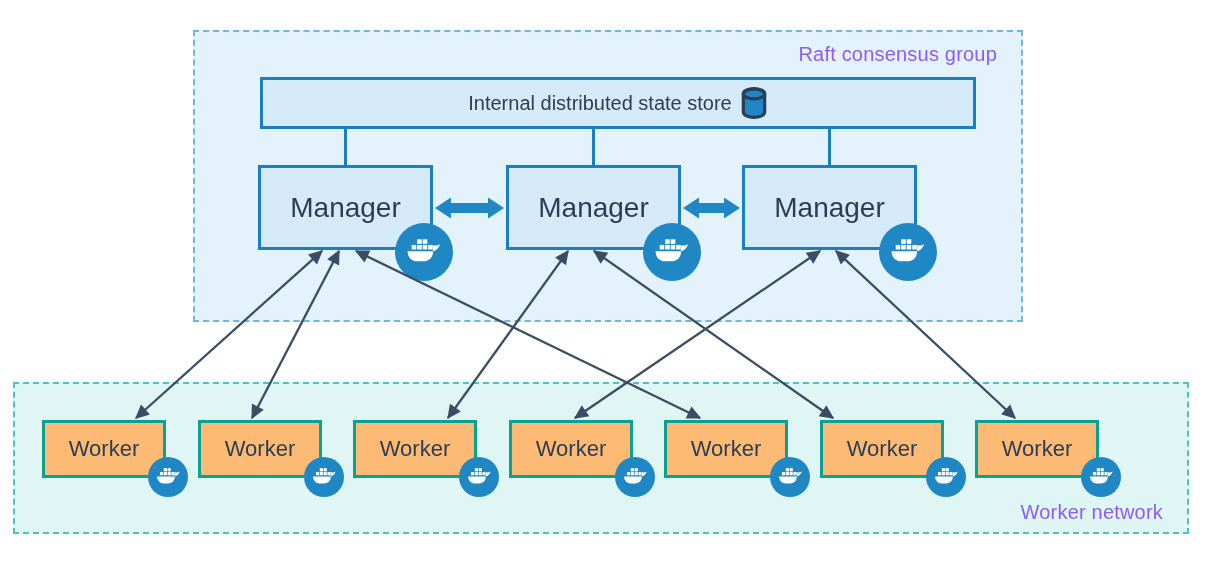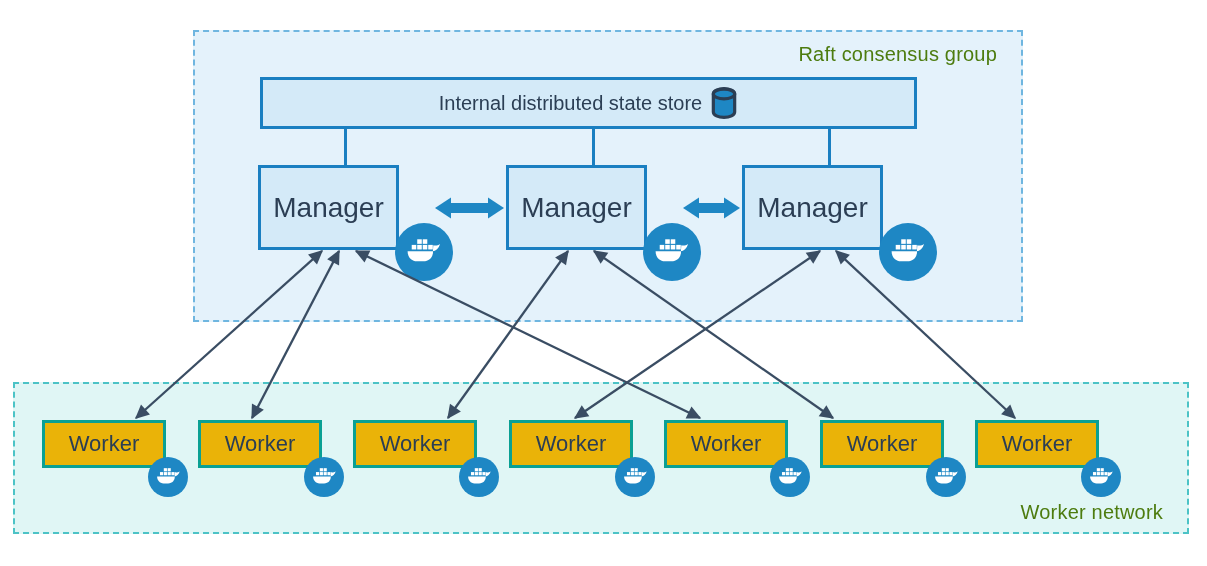--- a/index.html
+++ b/index.html
@@ -3,34 +3,34 @@
 <meta charset="utf-8">
 <style>
   html,body{margin:0;padding:0;background:#ffffff;}
   .canvas{
     position:relative;width:1207px;height:566px;background:#ffffff;overflow:hidden;
     font-family:"Liberation Sans",sans-serif;color:#2b3e54;
   }
   .group{position:absolute;border:2px dashed;box-sizing:border-box;}
   .raft-group{left:193px;top:30px;width:830px;height:292px;background:#e4f2fb;border-color:#6fb6e0;}
   .gossip-group{left:13px;top:382px;width:1176px;height:152px;background:#e0f6f5;border-color:#4cc3c6;}
-  .group-label{position:absolute;font-size:20px;letter-spacing:.2px;color:#4d7c0f;white-space:nowrap;}
+  .group-label{position:absolute;font-size:20px;letter-spacing:.2px;color:#8b5cf6;white-space:nowrap;}
   .raft-group .group-label{top:11px;right:24px;}
   .gossip-group .group-label{bottom:8px;right:24px;}
   .state-store{
-    position:absolute;left:260px;top:77px;width:657px;height:52px;box-sizing:border-box;
+    position:absolute;left:260px;top:77px;width:716px;height:52px;box-sizing:border-box;
     background:#d4eaf8;border:3px solid #1a7fc1;
     display:flex;align-items:center;justify-content:center;gap:8px;font-size:20px;
   }
   .node{
     position:absolute;box-sizing:border-box;
     display:flex;align-items:center;justify-content:center;
   }
-  .manager-node{width:141px;height:85px;background:#d4eaf8;border:3px solid #1a7fc1;font-size:28px;}
-  .worker-node{width:124px;height:48px;background:#eab308;border:3px solid #0aa093;font-size:22px;}
+  .manager-node{width:175px;height:85px;background:#d4eaf8;border:3px solid #1a7fc1;font-size:28px;}
+  .worker-node{width:124px;height:58px;background:#fdba74;border:3px solid #0aa093;font-size:22px;}
   .node-label{position:relative;z-index:2;}
   .badge{
     position:absolute;border-radius:50%;background:#1e87c4;z-index:3;
     display:flex;align-items:center;justify-content:center;
   }
   .badge-manager{width:58px;height:58px;left:134px;top:55px;}
   .badge-worker{width:40px;height:40px;left:103px;top:34px;}
   .edges-svg{position:absolute;left:0;top:0;z-index:4;pointer-events:none;}
 </style>
 </head>

